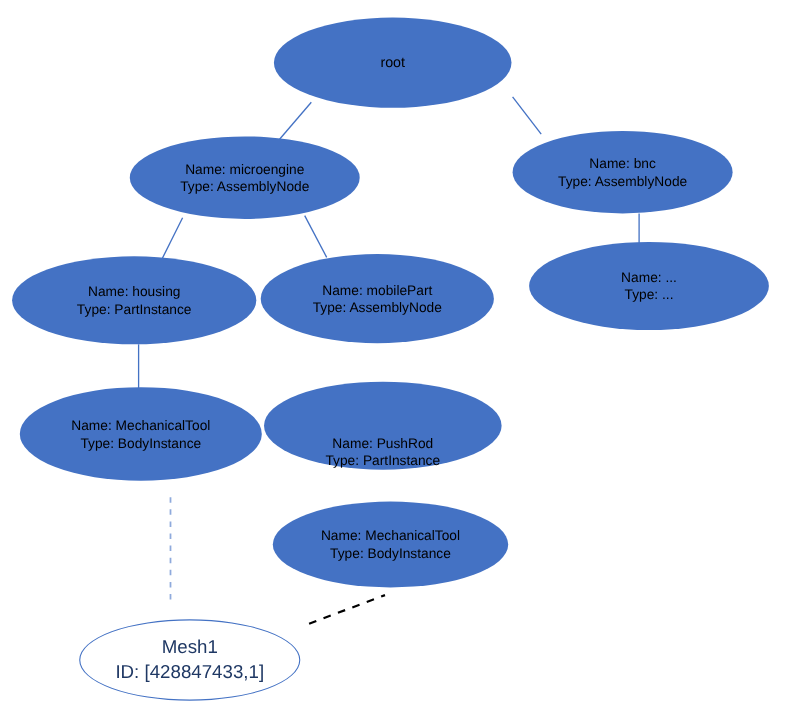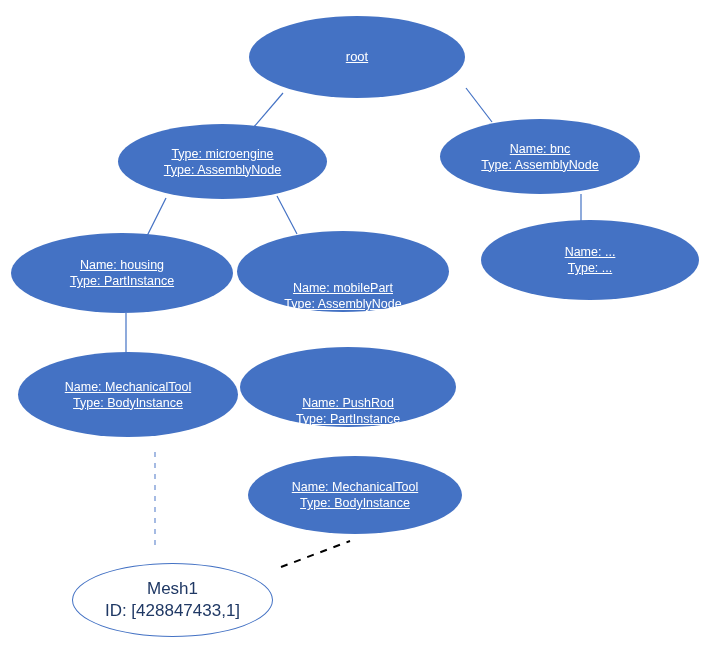--- a/index.html
+++ b/index.html
@@ -30,23 +30,22 @@
     flex-direction: column;
     align-items: center;
     justify-content: center;
     border-radius: 50%;
     box-sizing: border-box;
     text-align: center;
     line-height: 1.28;
   }
   .node-filled {
     background: #4472C4;
-    color: #ffffff;
+    color: #000000;
     font-size: 12.5px;
-    text-decoration: underline;
   }
   .node-outlined {
     background: #ffffff;
     border: 1.4px solid #4472C4;
     color: #1F3864;
     font-size: 17px;
   }
   .node-line {
     display: block;
     white-space: nowrap;
@@ -69,32 +68,32 @@
       <line x1="126" y1="313" x2="126" y2="355" stroke="#4472C4" stroke-width="1.2" stroke-linecap="butt"></line>
       <line x1="155" y1="452" x2="155" y2="548" stroke="#8FAADC" stroke-width="1.6" stroke-dasharray="5,6" stroke-linecap="butt"></line>
       <line x1="281" y1="567" x2="350" y2="541" stroke="#000000" stroke-width="2" stroke-dasharray="7,7" stroke-linecap="butt"></line>
     </svg>
 
   <div id="node-layer">
       <div class="node node-filled" style="left: 249px; top: 16px; width: 216px; height: 82px;">
         <span class="node-line node-title">root</span>
       </div>
       <div class="node node-filled" style="left: 118px; top: 124px; width: 209px; height: 75px;">
-        <span class="node-line">Type: microengine</span>
+        <span class="node-line">Name: microengine</span>
         <span class="node-line">Type: AssemblyNode</span>
       </div>
-      <div class="node node-filled" style="left: 440px; top: 119px; width: 200px; height: 75px;">
+      <div class="node node-filled" style="left: 466px; top: 119px; width: 200px; height: 75px;">
         <span class="node-line">Name: bnc</span>
         <span class="node-line">Type: AssemblyNode</span>
       </div>
       <div class="node node-filled" style="left: 11px; top: 233px; width: 222px; height: 80px;">
         <span class="node-line">Name: housing</span>
         <span class="node-line">Type: PartInstance</span>
       </div>
-      <div class="node node-filled" style="left: 237px; top: 231px; width: 212px; height: 81px; justify-content: flex-end;">
+      <div class="node node-filled" style="left: 237px; top: 231px; width: 212px; height: 81px;">
         <span class="node-line">Name: mobilePart</span>
         <span class="node-line">Type: AssemblyNode</span>
       </div>
       <div class="node node-filled" style="left: 481px; top: 220px; width: 218px; height: 80px;">
         <span class="node-line">Name: ...</span>
         <span class="node-line">Type: ...</span>
       </div>
       <div class="node node-filled" style="left: 18px; top: 352px; width: 220px; height: 85px;">
         <span class="node-line">Name: MechanicalTool</span>
         <span class="node-line">Type: BodyInstance</span>

